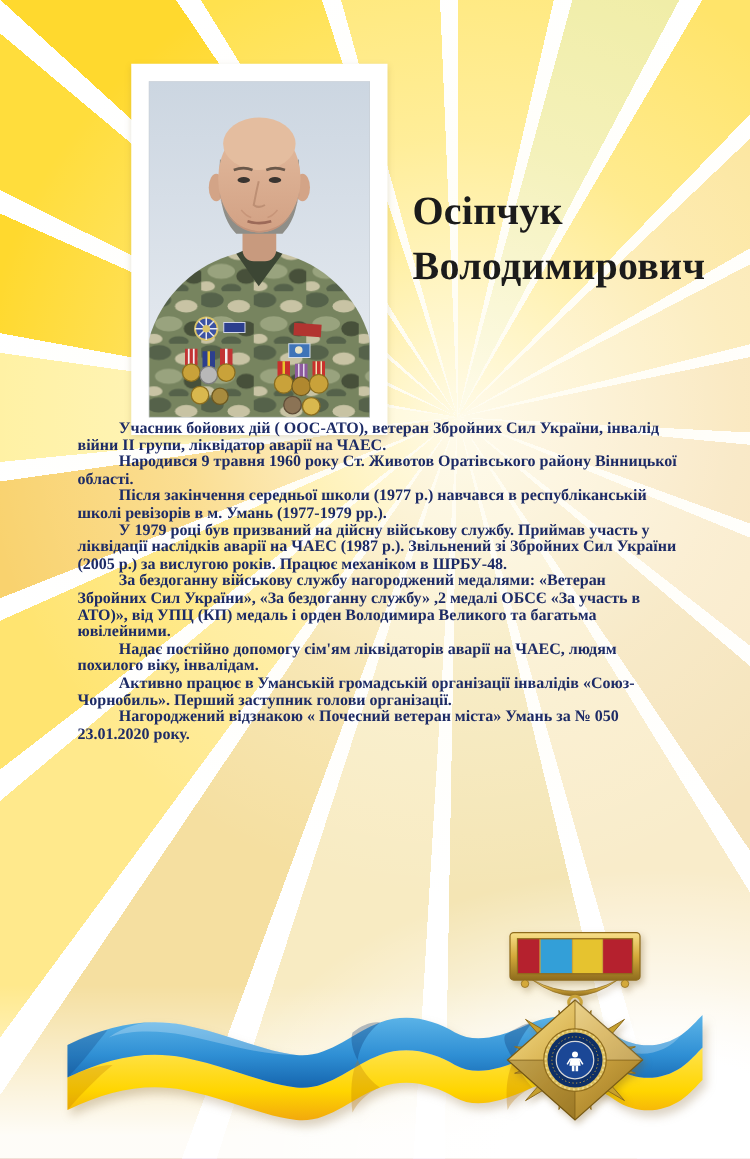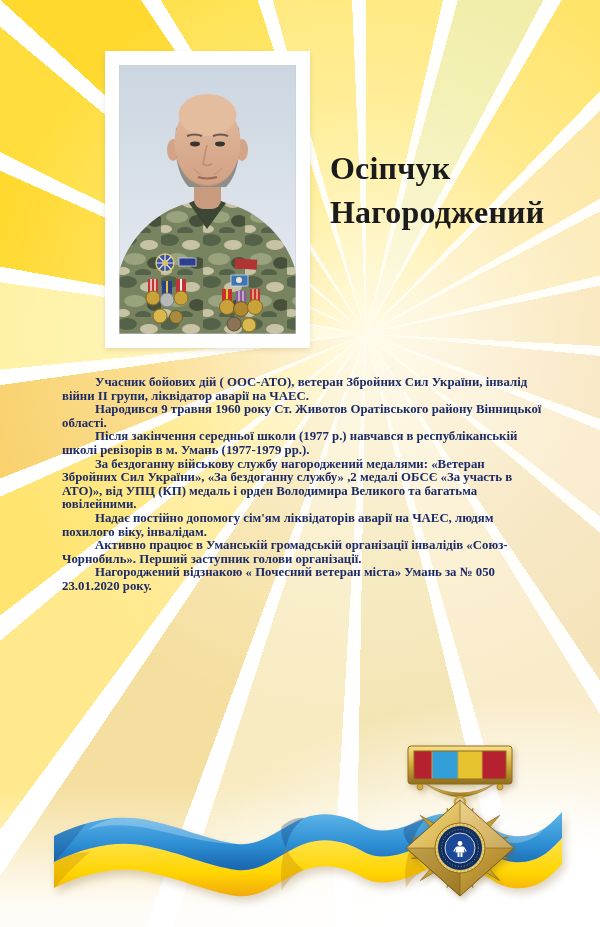--- a/index.html
+++ b/index.html
@@ -55,21 +55,21 @@
   }
   .photo-frame svg{position:absolute;left:14px;top:14px;}
   
   .name{
     position:absolute;left:330px;top:146px;width:260px;
     font-weight:bold;color:#1b1b1b;font-size:32px;line-height:44px;
     letter-spacing:0.2px;
   }
   
   .bio{
-    position:absolute;left:62px;top:376px;width:480px;
+    position:absolute;left:62px;top:336px;width:480px;
     color:#1d2b66;font-weight:bold;font-size:12.8px;line-height:13.6px;
   }
   .bio p{margin:0;text-indent:33px;}
   
   .flag-ribbon{
     position:absolute;left:42px;top:800px;z-index:2;
     filter:drop-shadow(3px 5px 4px rgba(140,110,60,0.30));
   }
   .medal{
     position:absolute;left:400px;top:744px;z-index:3;
@@ -158,27 +158,28 @@
         <circle cx="136" cy="242" r="7.5" fill="#c9a23a" stroke="#8a6d1f"></circle>
         <circle cx="115" cy="259" r="7" fill="#8b7355" stroke="#5f4d38"></circle>
         <circle cx="130" cy="260" r="7" fill="#d9b84e" stroke="#8a6d1f"></circle>
       </g>
       <rect width="177" height="269" fill="none" stroke="#c9cfd6" stroke-width="1"></rect>
     </svg>
   </div>
 
   <div class="name">
     <div>Осіпчук</div>
-    <div>Нагороджений</div>
+    <div>Володимирович</div>
   </div>
 
   <div class="bio">
     <p>Учасник бойових дій ( ООС-АТО), ветеран Збройних Сил України, інвалід війни II групи, ліквідатор аварії на ЧАЕС.</p>
     <p>Народився 9 травня 1960 року Ст. Животов Оратівського району Вінницької області.</p>
     <p>Після закінчення середньої школи (1977 р.) навчався в республіканській школі ревізорів в м. Умань (1977-1979 рр.).</p>
+    <p>У 1979 році був призваний на дійсну військову службу. Приймав участь у ліквідації наслідків аварії на ЧАЕС (1987 р.). Звільнений зі Збройних Сил України (2005 р.) за вислугою років. Працює механіком в ШРБУ-48.</p>
     <p>За бездоганну військову службу нагороджений медалями: «Ветеран Збройних Сил України», «За бездоганну службу» ,2 медалі ОБСЄ «За участь в АТО)», від УПЦ (КП) медаль і орден Володимира Великого  та багатьма ювілейними.</p>
     <p>Надає постійно допомогу сім'ям ліквідаторів аварії на ЧАЕС, людям похилого віку, інвалідам.</p>
     <p>Активно працює в Уманській громадській організації інвалідів «Союз-Чорнобиль». Перший заступник голови організації.</p>
     <p>Нагороджений відзнакою « Почесний ветеран міста» Умань за № 050   23.01.2020 року.</p>
   </div>
 
   <svg class="flag-ribbon" width="525" height="115" viewBox="0 0 525 115">
     <defs>
       <linearGradient id="blueG" x1="0" y1="0" x2="0" y2="1">
         <stop offset="0" stop-color="#5db5e8"></stop>

